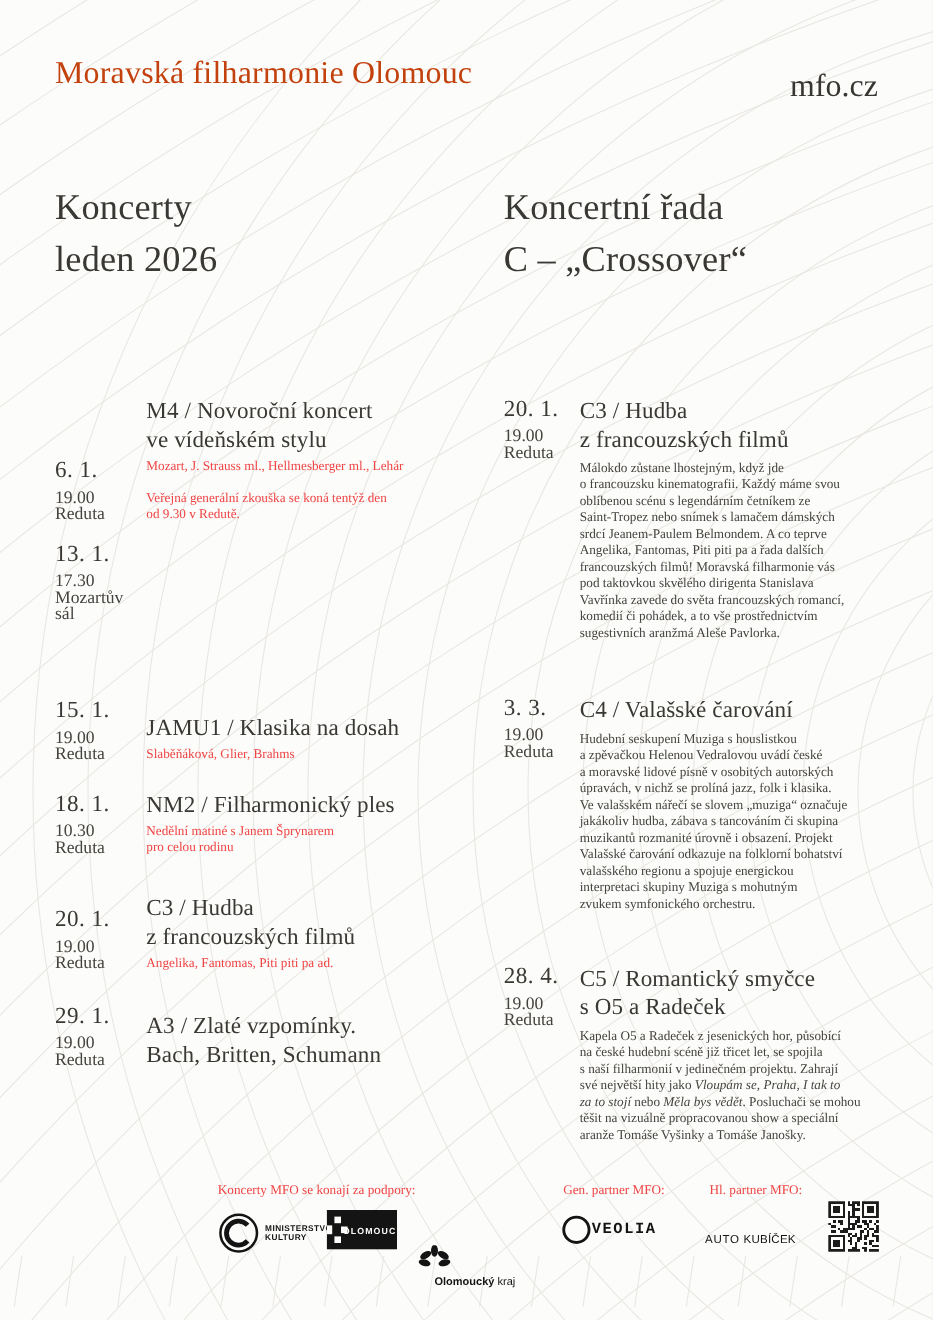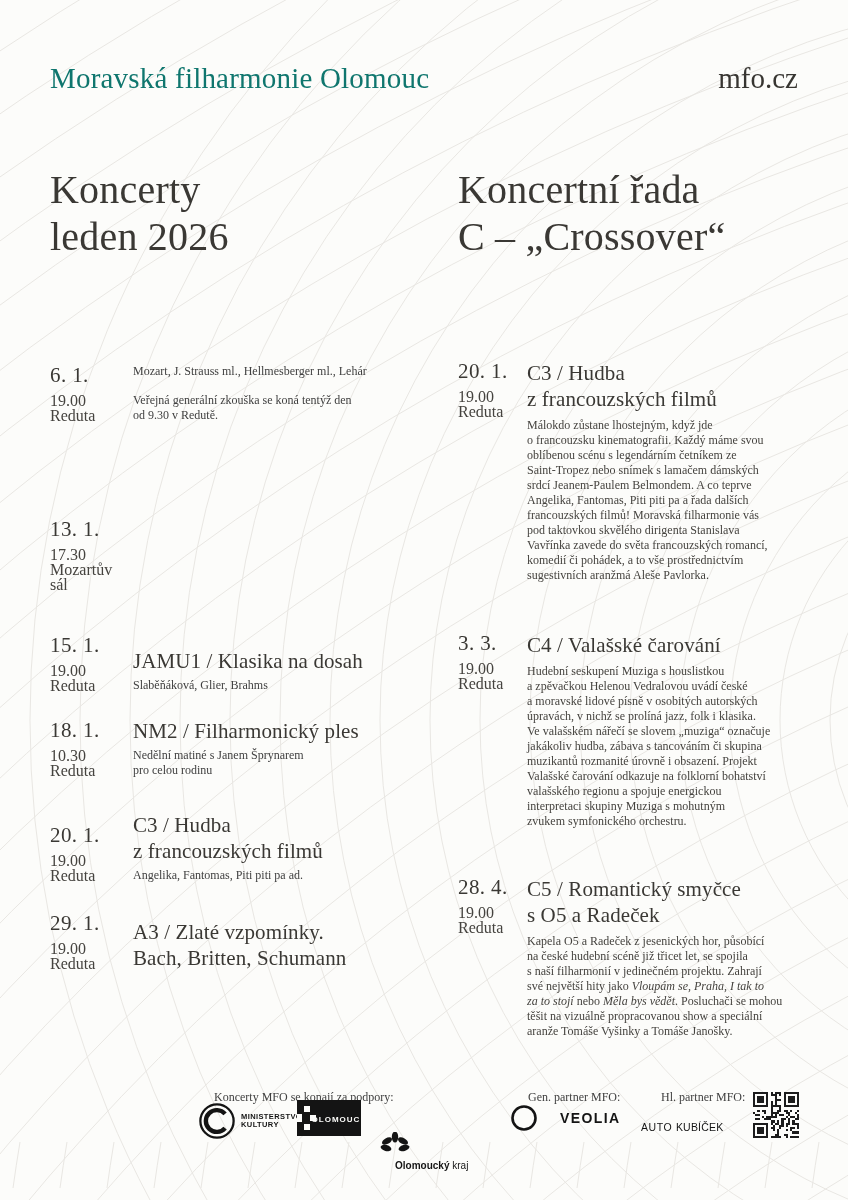--- a/index.html
+++ b/index.html
@@ -5,56 +5,56 @@
   html,body{margin:0;padding:0;background:#e9e9e9;}
   .page{
     position:relative; width:848px; height:1200px; margin:0 auto;
     background:#fcfcfa; overflow:hidden;
     font-family:"Liberation Serif","DejaVu Serif",serif;
     color:#3f3d39;
   }
   #waves{position:absolute; inset:0; pointer-events:none;}
   #waves path, #waves circle{fill:none; stroke:#e9e7e3; stroke-width:1;}
 
-  .brand{position:absolute; left:50px; top:62px; font-size:29px; letter-spacing:.2px; color:#0f766e; white-space:nowrap;}
+  .brand{position:absolute; left:50px; top:50px; font-size:29px; letter-spacing:.2px; color:#c2410c; white-space:nowrap;}
   .site{position:absolute; right:50px; top:62px; font-size:29px; color:#373531;}
 
-  .sec-h{position:absolute; margin:0; font-weight:400; font-size:40px; line-height:47px;
+  .sec-h{position:absolute; margin:0; font-weight:400; font-size:33px; line-height:47px;
          color:#3a3834; white-space:pre-line; letter-spacing:.2px;}
   .sec-h.left-h{left:50px; top:166px;}
   .sec-h.right-h{left:458px; top:166px;}
   .intro{position:absolute; left:458px; top:271px; margin:0; width:330px;
          font-size:12px; line-height:16.5px; white-space:pre-line; color:#45433f;}
 
   .ev{position:absolute; display:flex; align-items:flex-start;}
   .ev.left{left:50px; width:390px;align-items:flex-end;}
   .ev.right{left:458px; width:362px;}
   .ev .meta{flex:none;}
   .ev.left .meta{width:83px;}
   .ev.right .meta{width:69px;}
   .date{font-size:21px; line-height:23px; letter-spacing:.4px; color:#3a3834;}
   .tv{font-size:16px; line-height:15px; margin-top:6px; white-space:pre-line; color:#45433f;}
   .cont{flex:1; min-width:0;}
   .title{margin:0; font-weight:400; font-size:21px; line-height:26px; white-space:pre-line;
          letter-spacing:.1px; color:#3a3834;}
-  .prog{margin:4px 0 0 0; font-size:12px; line-height:15px; white-space:pre-line; color:#404040;}
+  .prog{margin:4px 0 0 0; font-size:12px; line-height:15px; white-space:pre-line; color:#ef4444;}
   .note{margin-top:14px;}
   .body{margin:6px 0 0 0; font-size:12px; line-height:15px; white-space:pre-line; color:#45433f;}
   .body .it{font-style:italic;}
 
-  .f-label{position:absolute; margin:16px; font-size:12px; color:#404040; white-space:nowrap;}
+  .f-label{position:absolute; margin:0; font-size:12px; color:#ef4444; white-space:nowrap;}
   .logo{position:absolute; display:flex; align-items:center; color:#141414;}
   .sans{font-family:"Liberation Sans","DejaVu Sans",sans-serif;}
   .ministry-text{font-size:7.5px; line-height:8.5px; font-weight:bold; letter-spacing:.4px;
                  white-space:pre-line; margin-left:5px;}
   .olomouc-box{position:relative; width:64px; height:36px;}
   .kraj{display:block; position:relative; width:90px; height:44px;}
   .kraj-text{position:absolute; left:20px; top:28px; font-size:10px; white-space:nowrap;}
   .kraj-text b{font-weight:bold;}
-  .veolia-text{font-size:14px; font-weight:bold; letter-spacing:1.4px; margin-left:22px;}
+  .veolia-text{font-size:14px; font-weight:bold; letter-spacing:1.4px; margin-left:0;font-family:Liberation Mono, monospace;}
   .auto-wrap{display:block;}
   .auto-text{font-size:10.5px; letter-spacing:.6px; white-space:nowrap; margin-top:1px;}
   .auto-text b{font-weight:normal; letter-spacing:.2px;}
   svg{display:block;}
 </style>
 </head>
 <body>
 
 <div class="page">
   <svg id="waves" width="848" height="1200" viewBox="0 0 848 1200">
@@ -133,27 +133,29 @@
 leden 2026</h1>
   <h1 class="sec-h right-h">Koncertní řada
 C – „Crossover“</h1>
 
   <section class="ev left" style="top:360px">
     <div class="meta">
       <div class="date">6. 1.</div>
       <div class="tv"><span>19.00</span><br><span>Reduta</span></div>
     </div>
     <div class="cont">
+      <h2 class="title">M4 / Novoroční koncert
+ve vídeňském stylu</h2>
       <p class="prog">Mozart, J. Strauss ml., Hellmesberger ml., Lehár</p>
       <p class="prog note">Veřejná generální zkouška se koná tentýž den
 od 9.30 v Redutě.</p>
     </div>
   </section>
 
-  <section class="ev left" style="top:518px">
+  <section class="ev left" style="top:492px">
     <div class="meta">
       <div class="date">13. 1.</div>
       <div class="tv"><span>17.30</span><br><span>Mozartův
 sál</span></div>
     </div>
   </section>
 
   <section class="ev left" style="top:634px">
     <div class="meta">
       <div class="date">15. 1.</div>

